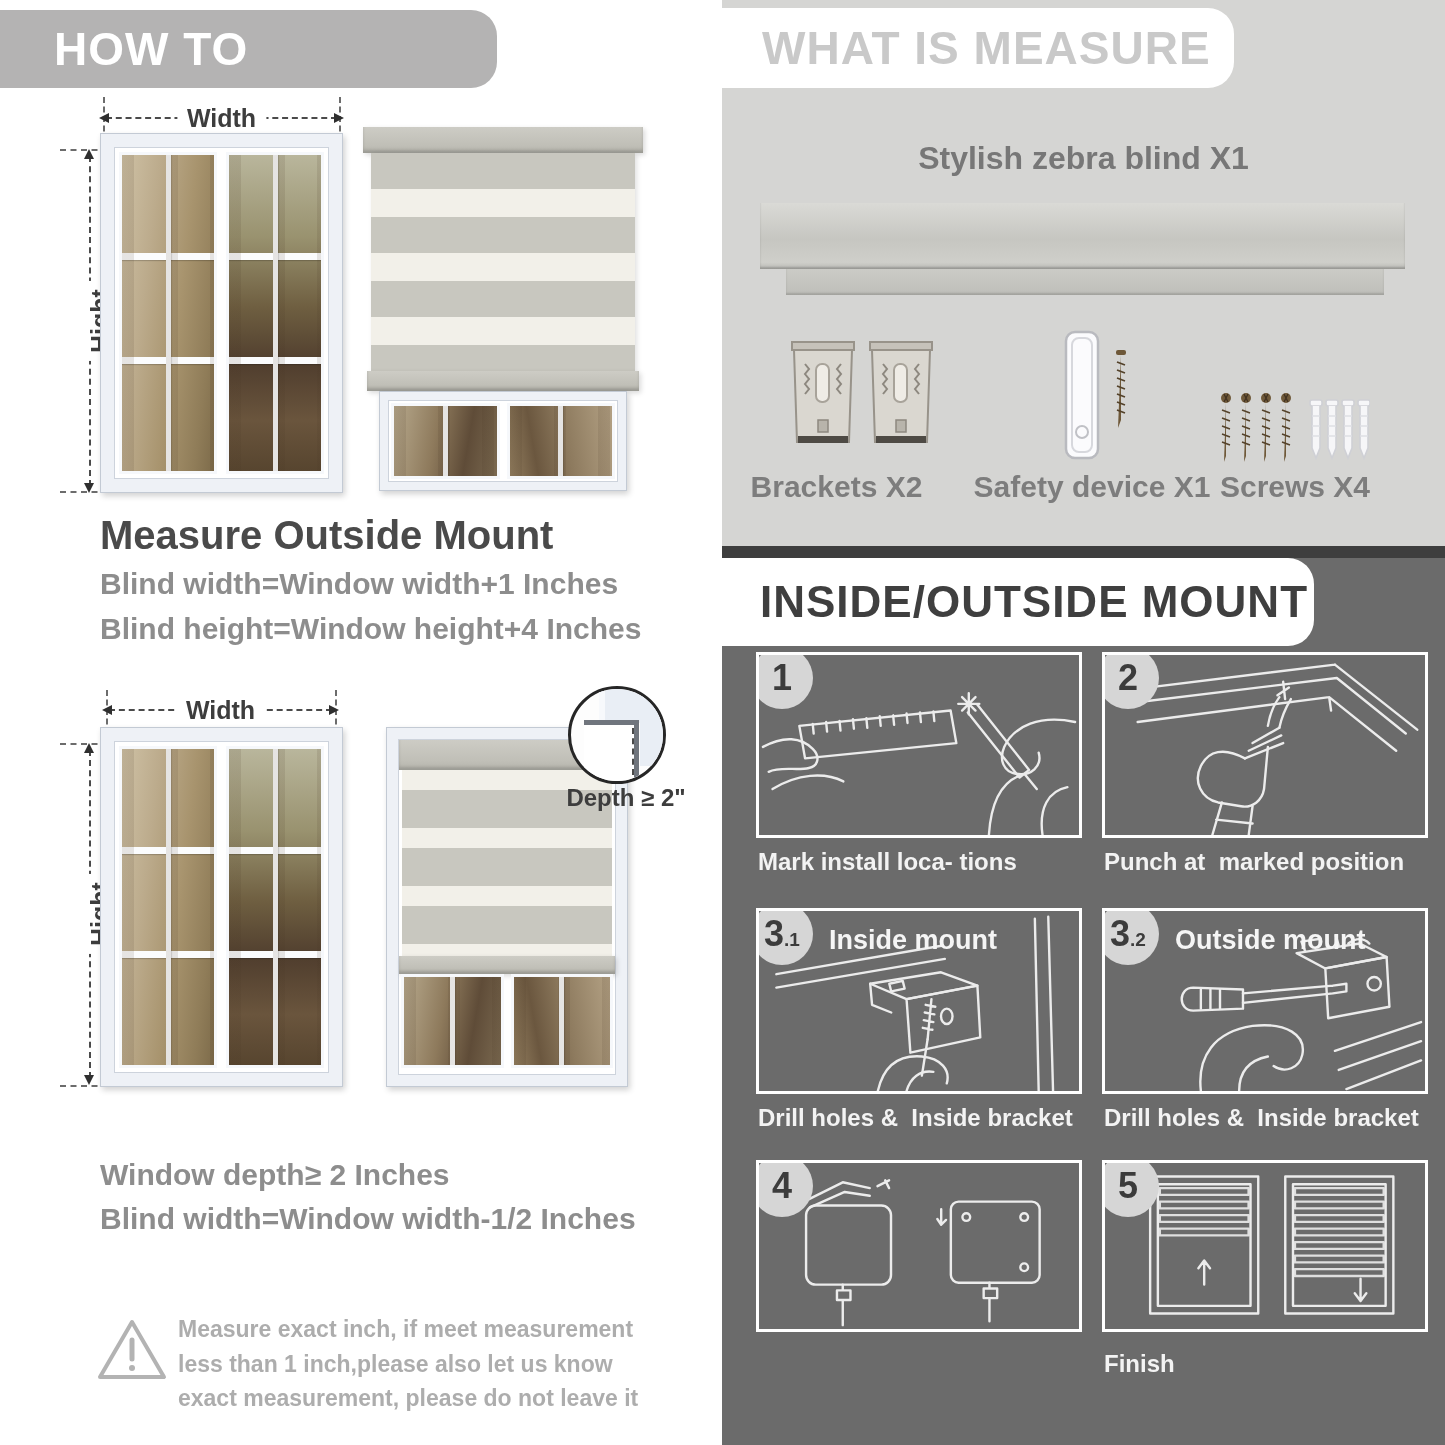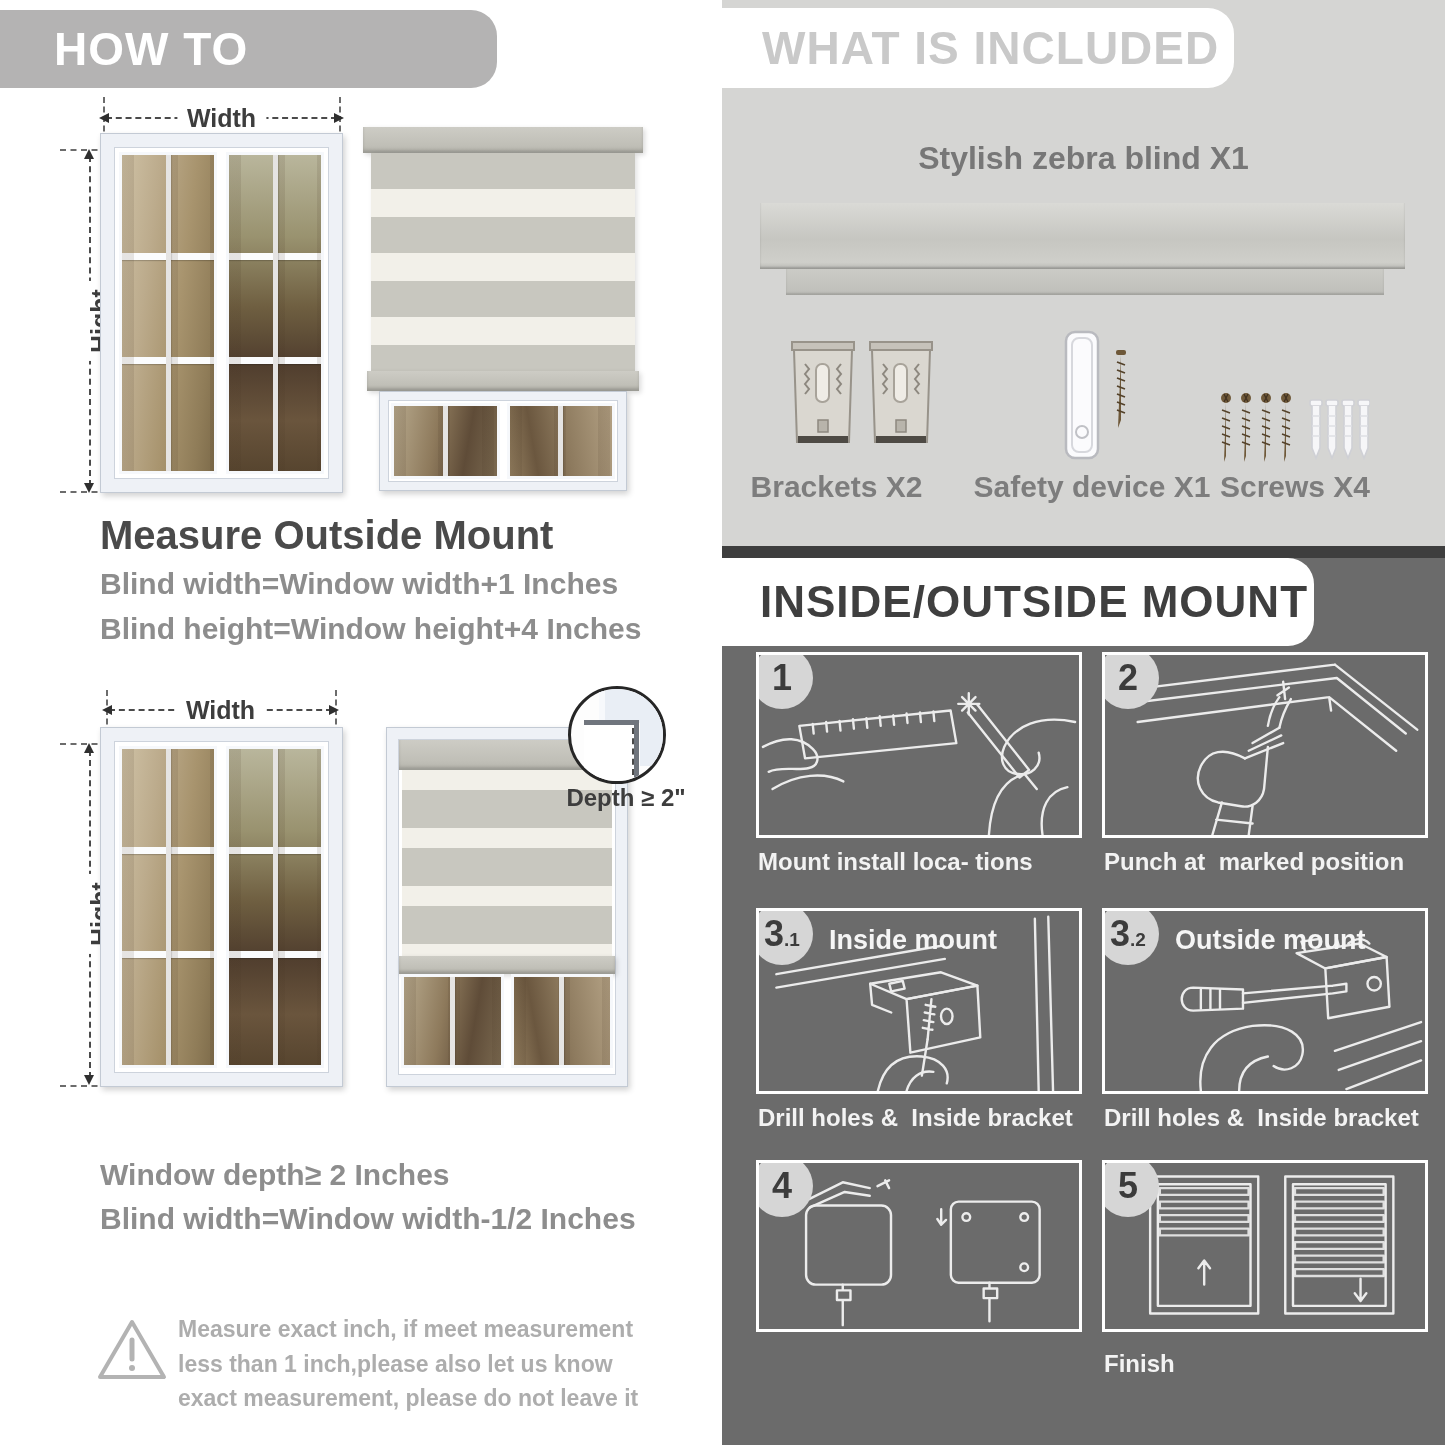--- a/index.html
+++ b/index.html
@@ -223,21 +223,21 @@
   <div class="p-measure" style="left:100px;top:1202px;">Blind width=Window width-1/2 Inches</div>
 
   <svg class="abs" style="left:95px;top:1317px;" width="74" height="66" viewBox="0 0 74 66">
     <path d="M37 5 L69 60 L5 60 Z" fill="none" stroke="#b3b3b3" stroke-width="4" stroke-linejoin="round"></path>
     <path d="M37 23 L37 42" stroke="#b3b3b3" stroke-width="5" stroke-linecap="round"></path>
     <circle cx="37" cy="51" r="3" fill="#b3b3b3"></circle>
   </svg>
   <div class="warn-text" style="left:178px;top:1312px;width:470px;">Measure exact inch, if meet measurement less than 1 inch,please also let us know exact measurement, please do not leave it</div>
 
   <div class="banner banner-wii">
-    <span>WHAT IS INCLUDED</span>
+    <span>WHAT IS MEASURE</span>
   </div>
 
   <div class="prod-label">Stylish zebra blind X1</div>
 
   <div class="headrail-main"></div>
   <div class="headrail-lip"></div>
 
   <svg class="abs" style="left:788px;top:338px;" width="148" height="128" viewBox="0 0 148 128">
     <g>
       <g transform="translate(4,0)">
@@ -339,21 +339,21 @@
       <path d="M10 140 C36 124 64 122 84 132"></path>
       <path d="M326 70 C290 62 262 74 252 96 C246 110 252 122 264 124 C280 127 292 116 288 102"></path>
       <path d="M236 188 C238 156 248 134 268 126"></path>
       <path d="M292 188 C288 160 298 142 318 138"></path>
     </svg>
     <div class="badge">
         <span class="n">1</span>
         <span class="s"></span>
       </div>
   </div>
-  <div class="step-cap" style="left:758px;top:848px;">Mount install loca- tions</div>
+  <div class="step-cap" style="left:758px;top:848px;">Mark install loca- tions</div>
 
   <div class="step-box" style="left:1102px;top:652px;height:186px;">
     <svg class="lineart" viewBox="0 0 326 188">
       <path d="M8 38 L236 10 M8 52 L238 24 M236 10 L322 78 M238 24 L310 82"></path>
       <path d="M30 70 L230 44 L300 100 M230 44 L232 58"></path>
       <path d="M176 42 l12 -8 M182 28 l2 18" stroke-width="2"></path>
       <path d="M178 44 C172 52 168 62 166 74 M190 46 C184 56 180 66 178 76"></path>
       <path d="M150 92 L178 76 M146 100 L180 84 M142 108 L182 92"></path>
       <path d="M142 108 C120 96 104 100 96 116 C88 132 96 150 114 154 L138 158 C150 160 160 152 162 140 L166 96"></path>
       <path d="M118 154 L108 188 M150 158 L146 188 M112 172 L150 176"></path>

